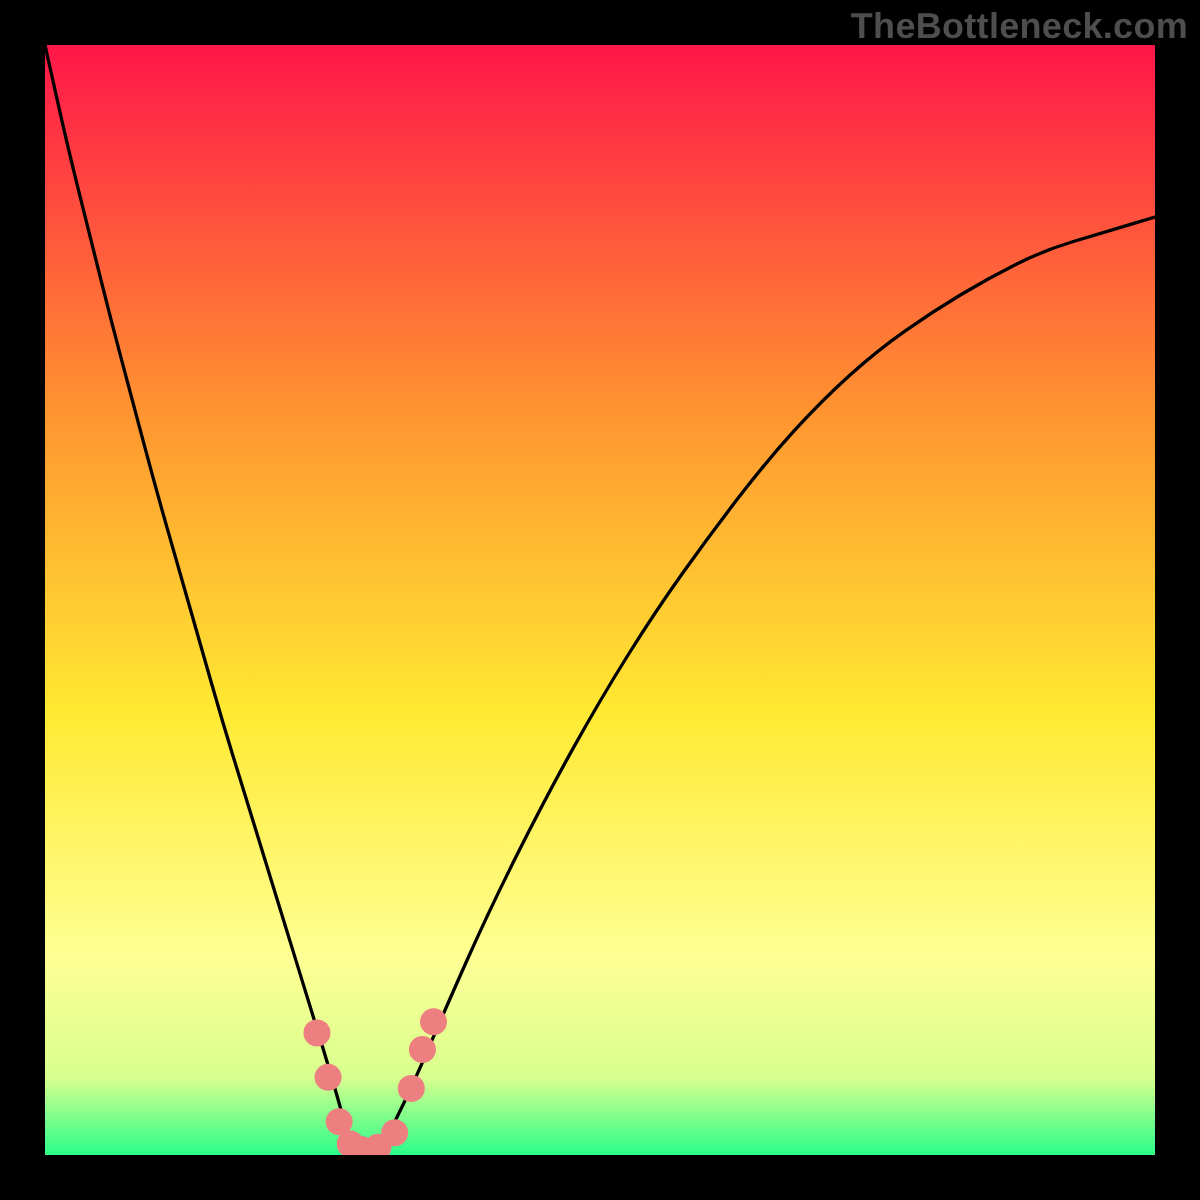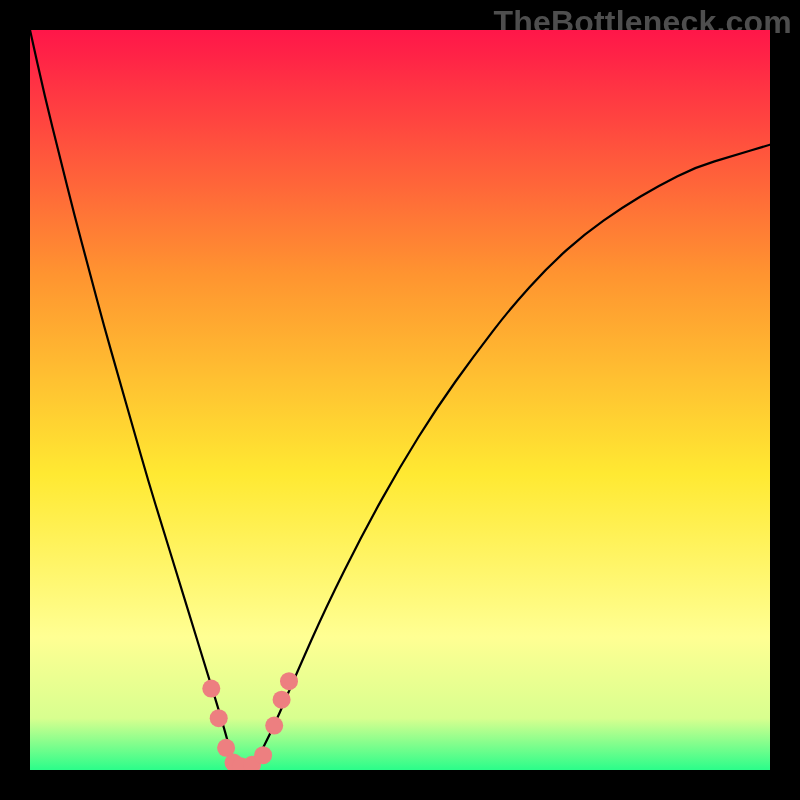--- a/index.html
+++ b/index.html
@@ -23,21 +23,21 @@
     top: 30px;
     width: 740px;
     height: 740px;
     overflow: hidden;
   }
   .watermark {
     position: absolute;
     top: 4px;
     right: 8px;
     color: #4e4e4e;
-    font-size: 32px;
+    font-size: 24px;
     font-weight: 600;
     letter-spacing: 0.2px;
     user-select: none;
   }
   svg { display: block; }
   .curve {
     fill: none;
     stroke: #000;
     stroke-width: 2.2;
     stroke-linecap: round;

